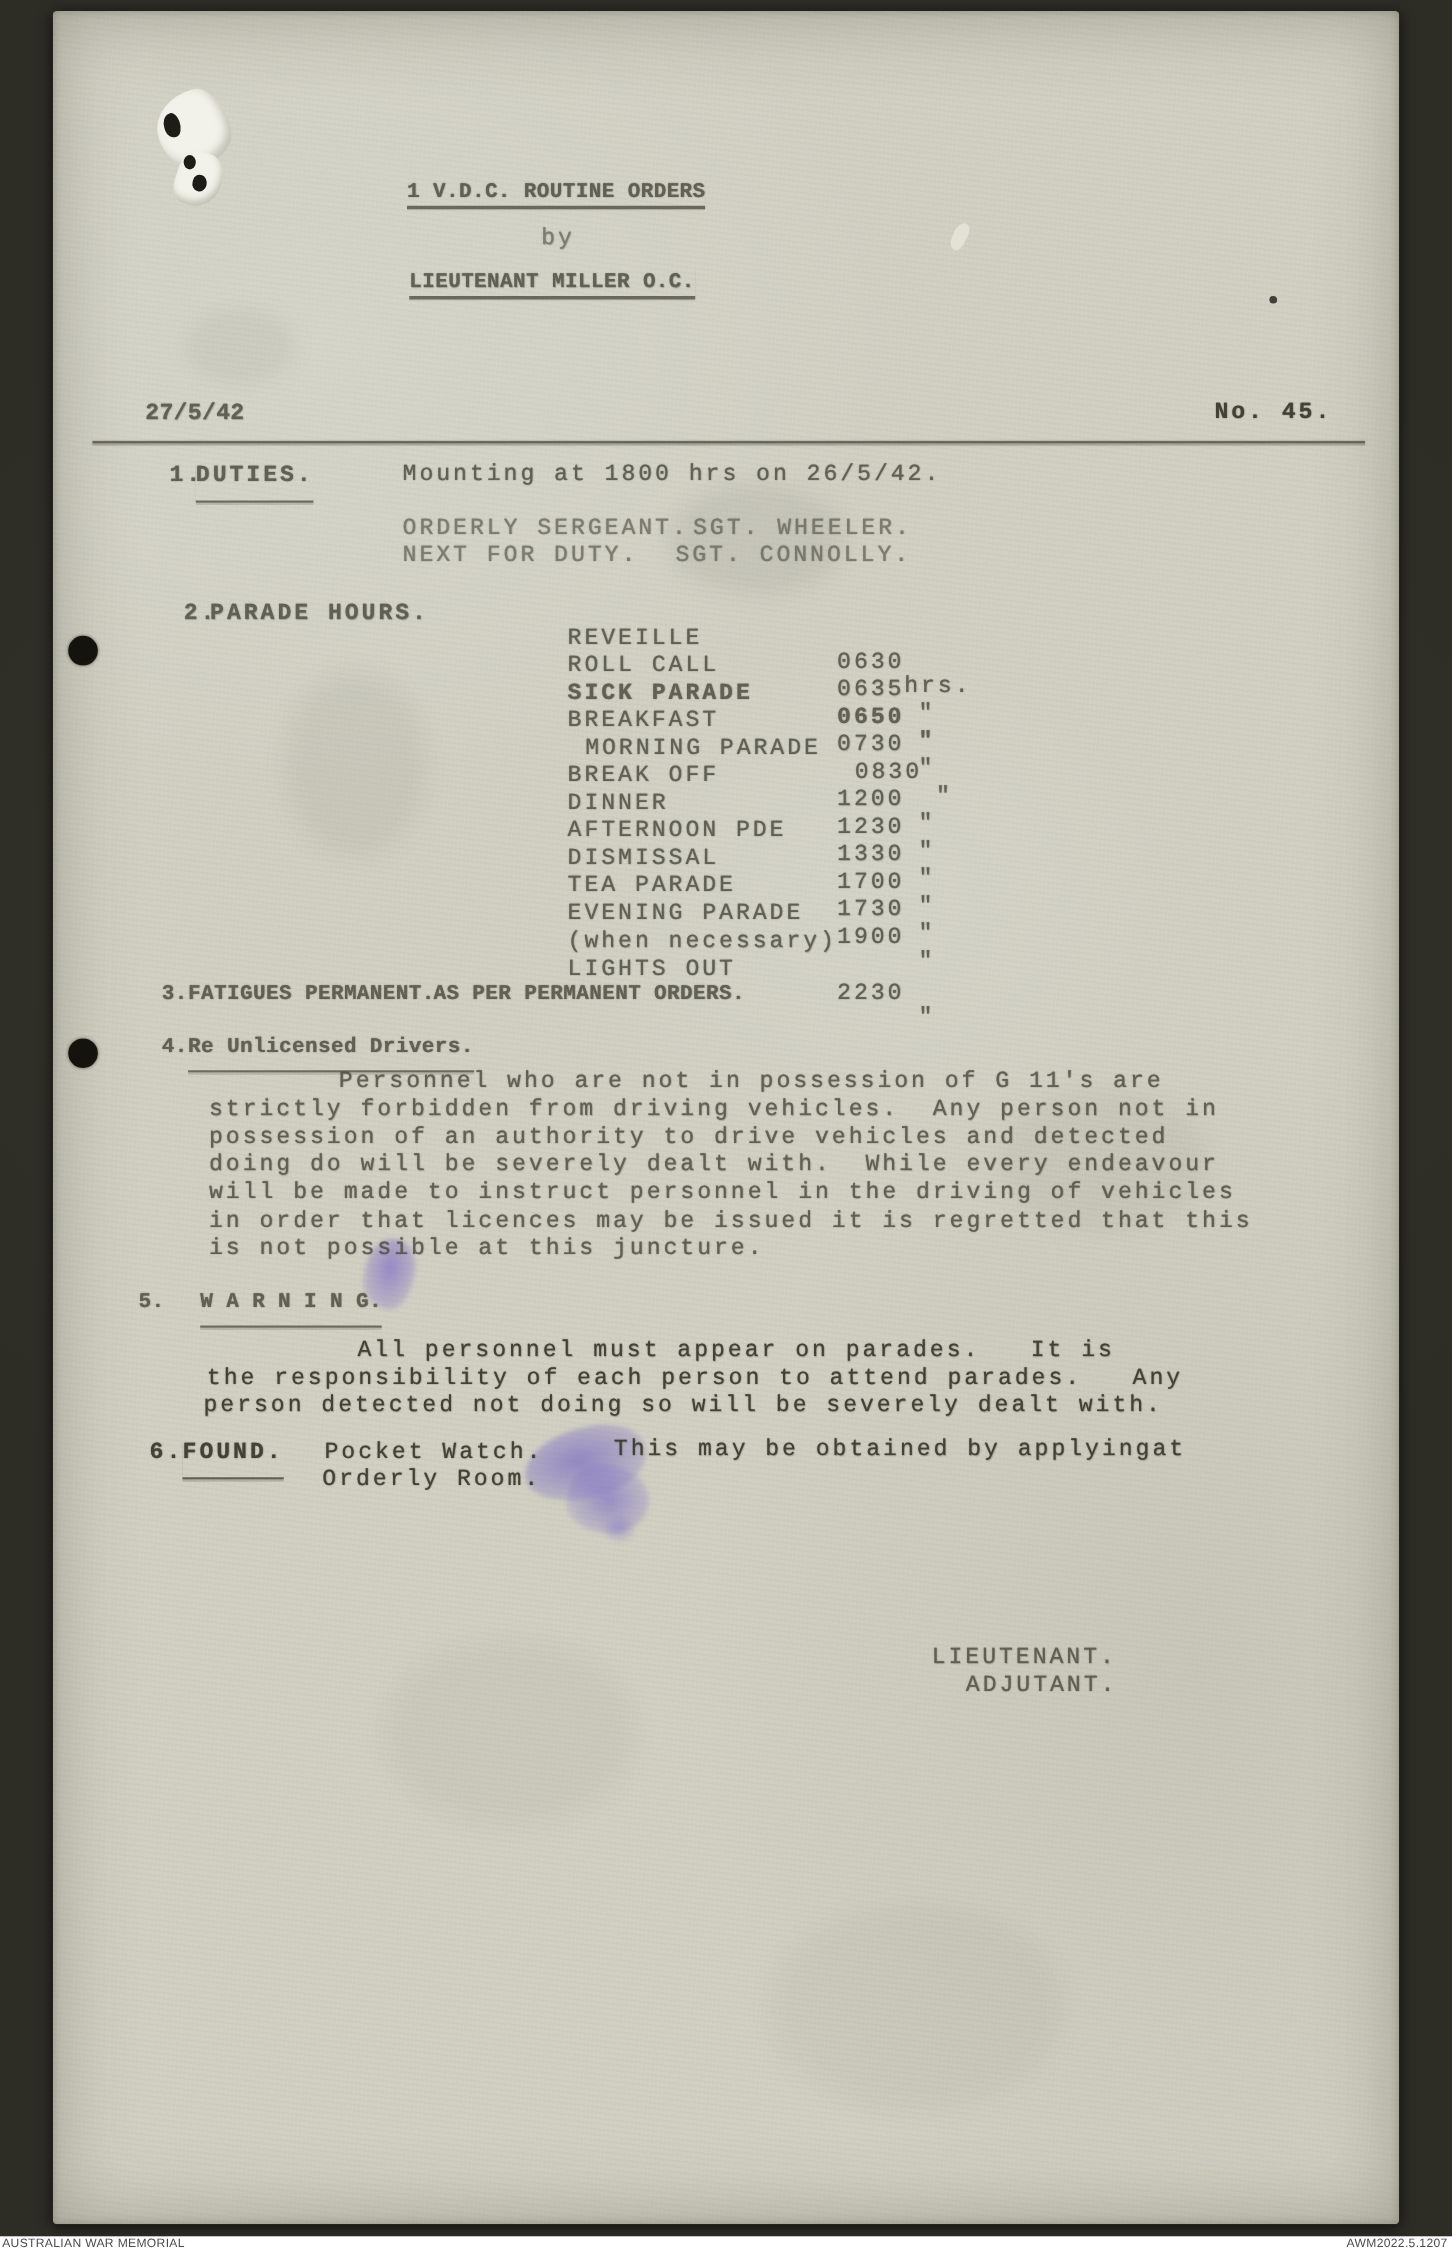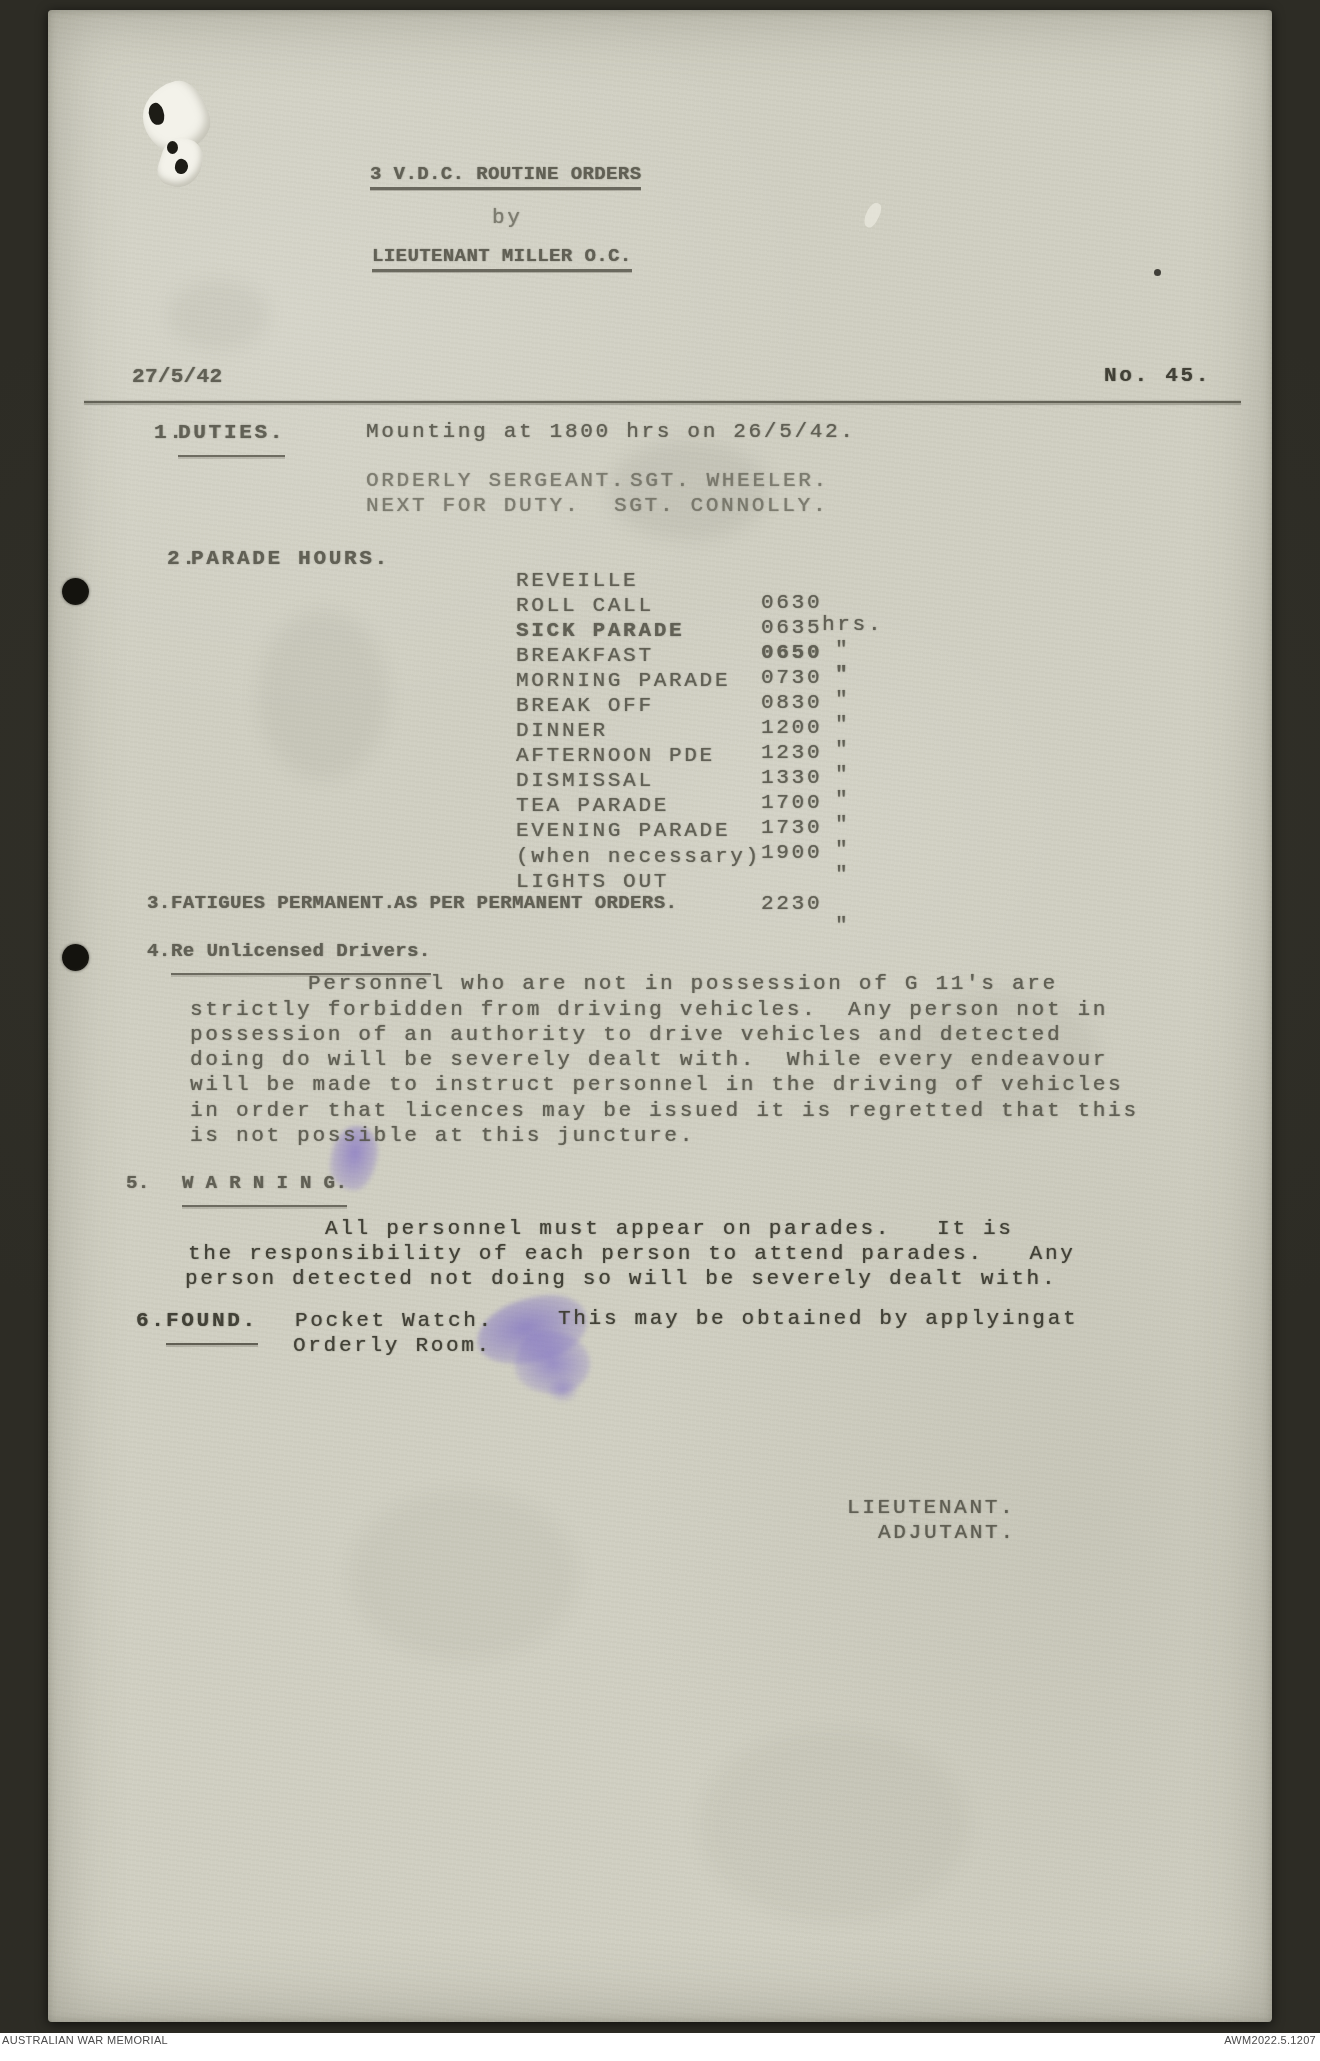--- a/index.html
+++ b/index.html
@@ -86,21 +86,21 @@
     <div class="nick"></div>
 
     <div class="hole" style="left:14px;top:568px;"></div>
     <div class="hole" style="left:14px;top:934px;"></div>
 
     <div class="stain stain-1"></div>
     <div class="stain stain-2a"></div>
     <div class="stain stain-2b"></div>
     <div class="stain stain-2c"></div>
 
-    <div class="tw tight b f2" style="left:322px;top:155px;"><span class="u-heavy">3 V.D.C. ROUTINE ORDERS</span></div>
+    <div class="tw tight b f2" style="left:322px;top:155px;"><span class="u-heavy">1 V.D.C. ROUTINE ORDERS</span></div>
     <div class="tw f1" style="left:444px;top:197px;">by</div>
     <div class="tw tight b f2" style="left:324px;top:237px;"><span class="u-heavy">LIEUTENANT MILLER O.C.</span></div>
     <div class="tw no-ls b f2" style="left:36px;top:356px;margin-left:48px;">27/5/42</div>
     <div class="tw b f3" style="left:1056px;top:355px;">No. 45.</div>
     <div class="rule" style="left:36px;"></div>
 
     <div class="tw b f2" style="left:106px;top:412px;">1.</div>
     <div class="tw b f2" style="left:130px;top:412px;"><span class="u">DUTIES.</span></div>
     <div class="tw f2" style="left:318px;top:411px;">Mounting at 1800 hrs on 26/5/42.</div>
     <div class="tw f1" style="left:318px;top:460px;">ORDERLY SERGEANT.</div>
@@ -124,21 +124,21 @@
     <div class="tw f2 p-row" style="top:588px;font-weight:bold;">
       <span class="p-event">SICK PARADE</span>
       <span class="p-time">0650</span>
       <span class="p-unit">"</span>
     </div>
     <div class="tw f2 p-row" style="top:613px;">
       <span class="p-event">BREAKFAST</span>
       <span class="p-time">0730</span>
       <span class="p-unit">"</span>
     </div>
-    <div class="tw f2 p-row" style="top:638px;">
+    <div class="tw f2 p-row" style="top:638px;margin-left:16px;">
       <span class="p-event">MORNING PARADE</span>
       <span class="p-time">0830</span>
       <span class="p-unit">"</span>
     </div>
     <div class="tw f2 p-row" style="top:663px;">
       <span class="p-event">BREAK OFF</span>
       <span class="p-time">1200</span>
       <span class="p-unit">"</span>
     </div>
     <div class="tw f2 p-row" style="top:688px;">

